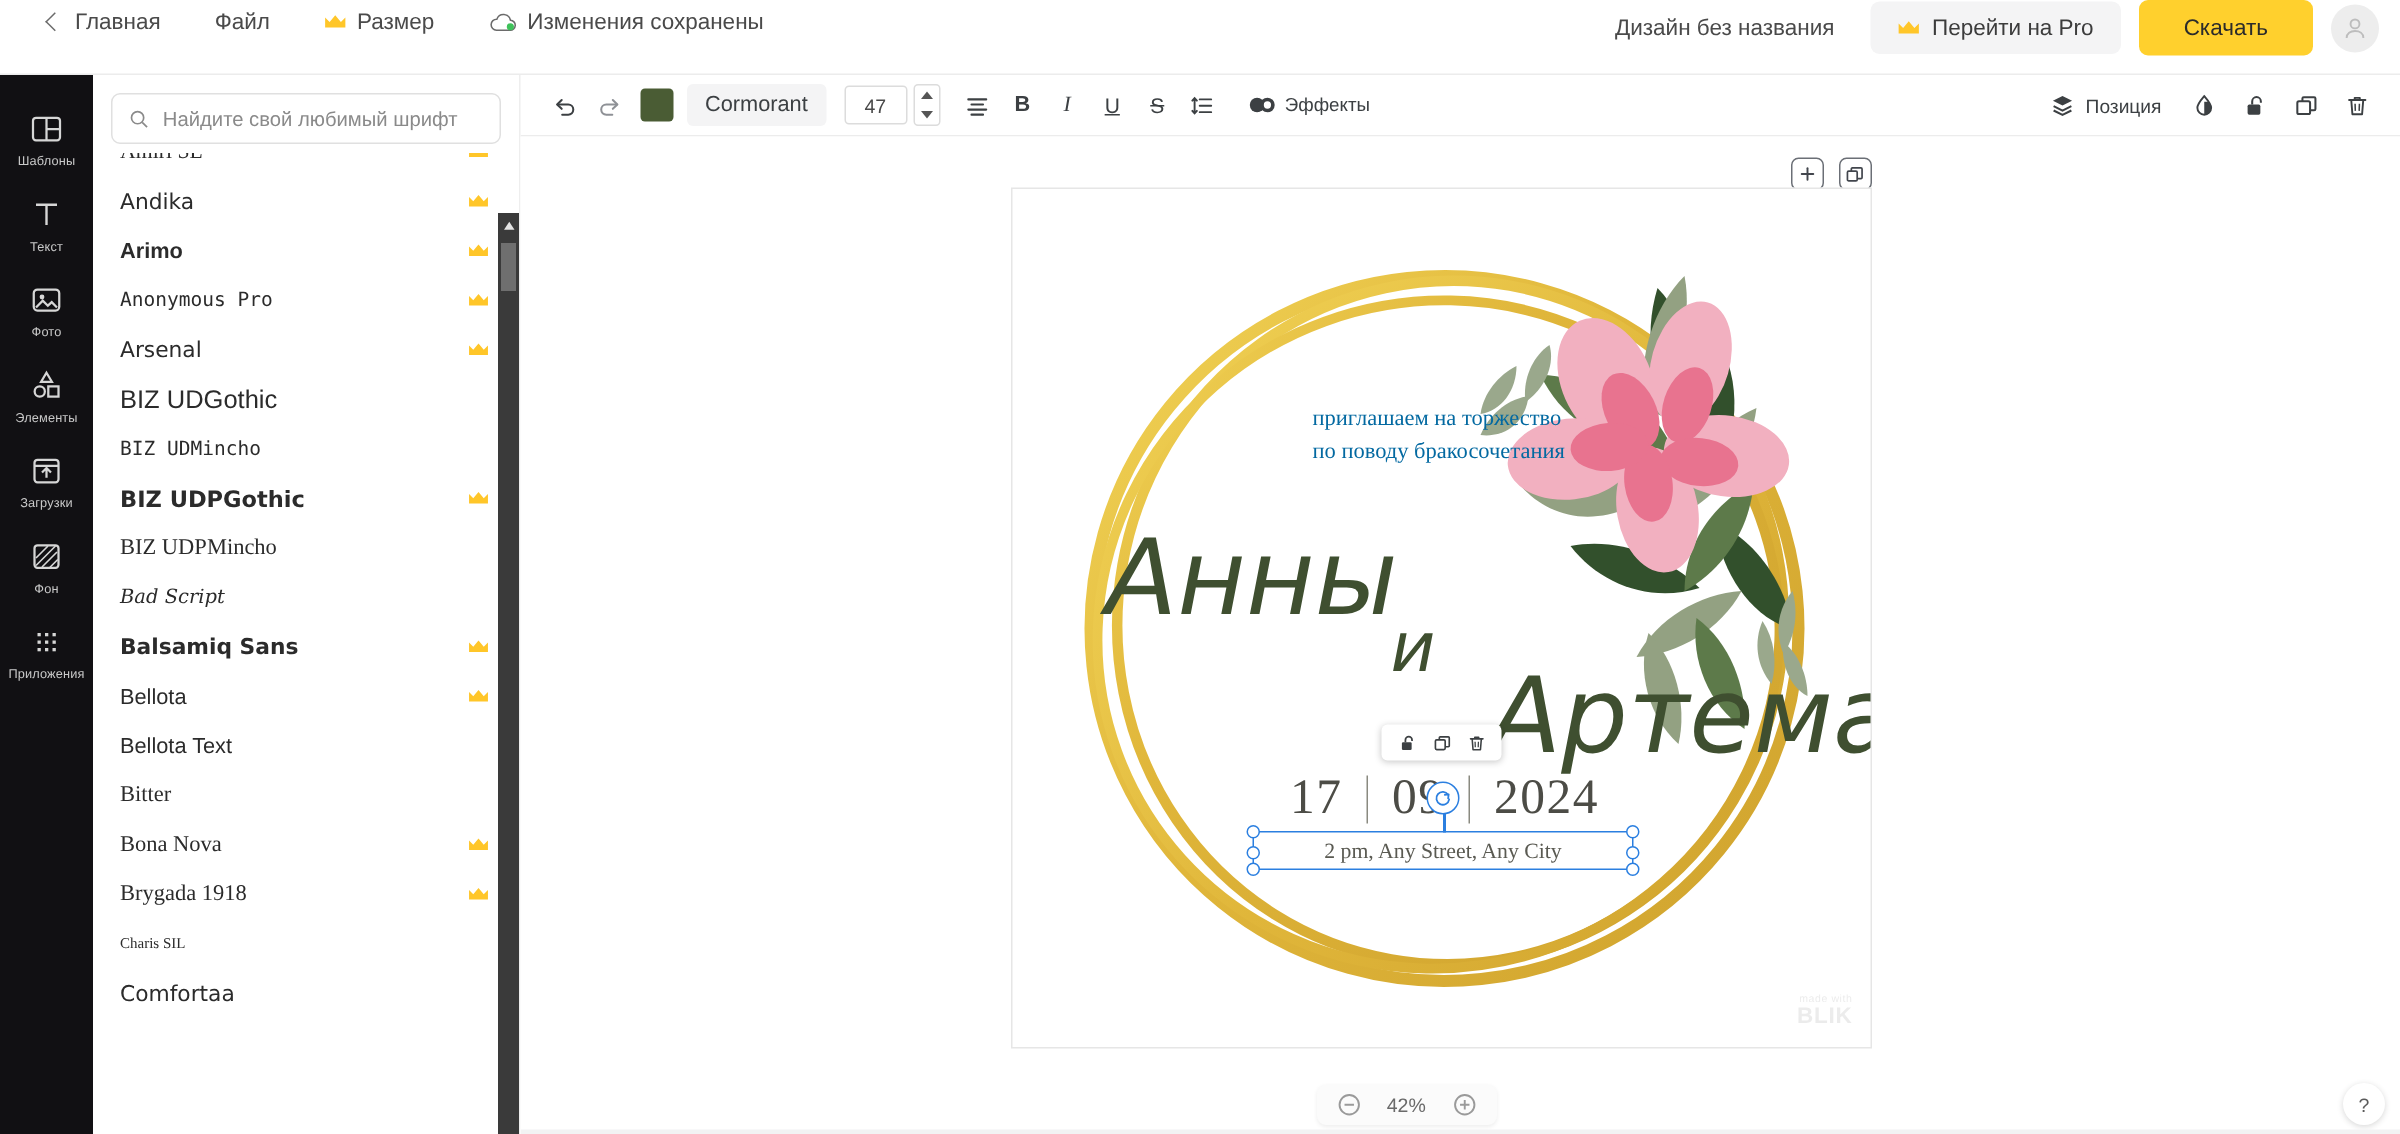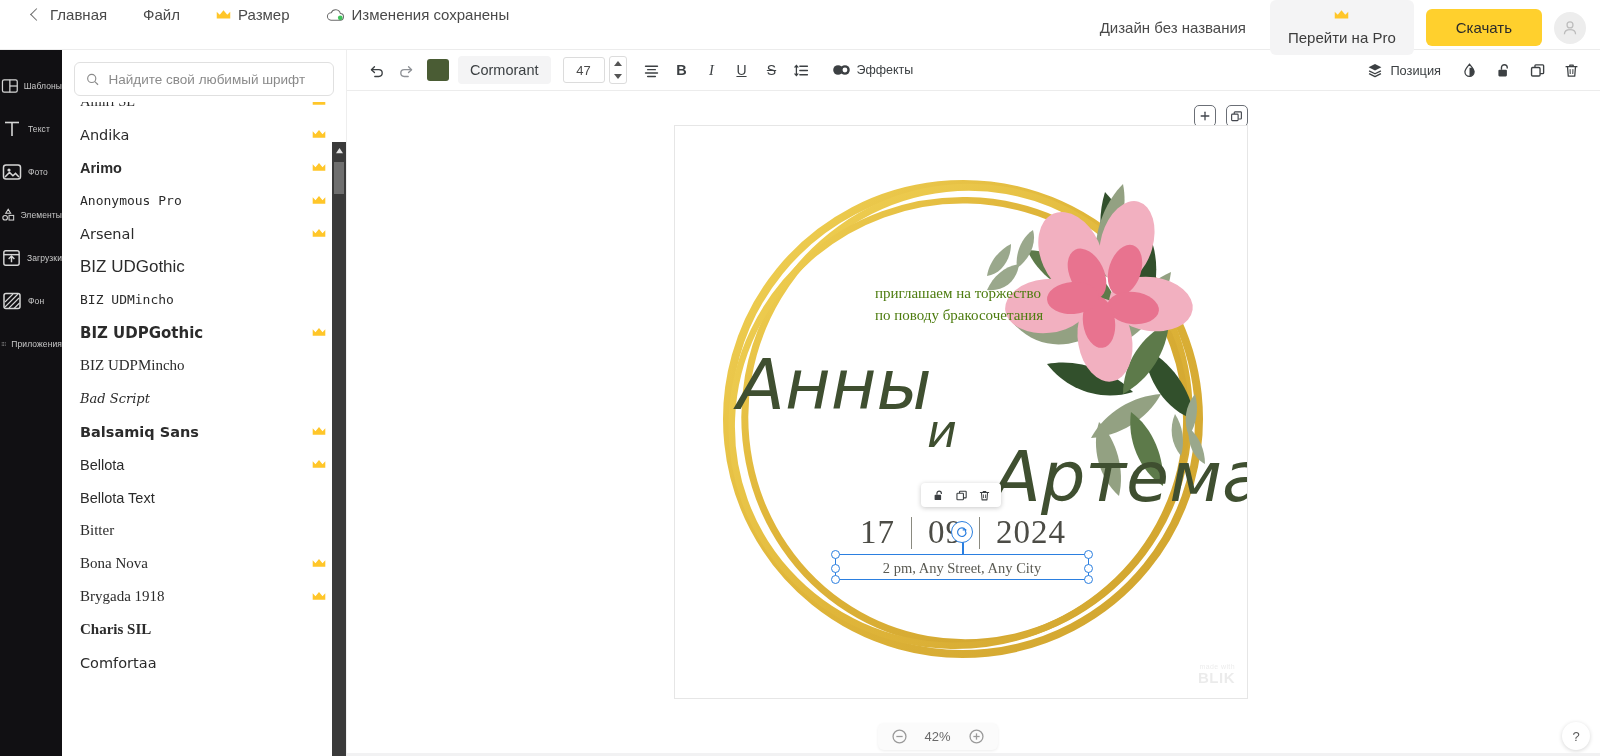--- a/index.html
+++ b/index.html
@@ -22,41 +22,41 @@
     font-size:15px; color:#4a4a4a; cursor:pointer; white-space:nowrap;
   }
   .chev { display:inline-block; width:9px; height:9px; border-left:1.6px solid #6b6b6b;
           border-bottom:1.6px solid #6b6b6b; transform:rotate(45deg); margin-right:2px; }
   .crown { width:15px; height:12px; display:inline-block; }
   .cloud-ic { width:19px; height:14px; display:inline-block; }
   .tb-right { margin-left:auto; display:flex; align-items:center; gap:12px; }
   .doc-title { font-size:15px; color:#4a4a4a; padding:4px 12px; cursor:text; }
   .pro-btn {
     display:flex; align-items:center; gap:8px; background:#f4f4f5;
-    border-radius:6px; padding:9px 18px; font-size:15px; color:#3c3c3c; cursor:pointer;flex-direction:column;
+    border-radius:6px; padding:9px 18px; font-size:15px; color:#3c3c3c; cursor:pointer;
   }
   .dl-btn {
     background:#ffd02d; border-radius:6px; padding:10px 30px;
     font-size:15px; color:#2b2b2b; cursor:pointer; font-weight:400;
   }
   .avatar {
     width:32px; height:32px; border-radius:50%; background:#ededed;
     display:flex; align-items:center; justify-content:center; cursor:pointer;
   }
 
   
   .body { flex:1; display:flex; min-height:0; position:relative; }
 
   
   .rail {
     width:62px; min-width:62px; background:#111013; display:flex;
     flex-direction:column; align-items:center; padding-top:14px; gap:0;
   }
   .rail-item {
-    width:62px; padding:10px 0 9px; display:flex; flex-direction:row;
+    width:62px; padding:10px 0 9px; display:flex; flex-direction:column;
     align-items:center; gap:4px; cursor:pointer; color:#cfcfcf;
   }
   .rail-label { font-size:8.5px; letter-spacing:.1px; color:#c9c9c9; }
   .rail-ic { width:24px; height:24px; display:block; }
 
   
   .panel {
     width:285px; min-width:285px; background:#fff; display:flex; flex-direction:column;
     border-right:1px solid #eee; position:relative;
   }
@@ -128,22 +128,22 @@
   .page {
     position:absolute; left:327px; top:34px; width:574px; height:574px;
     background:#fff; border:1px solid #e6e6e6; overflow:hidden;
   }
   .wm { position:absolute; right:12px; bottom:12px; opacity:.16; text-align:right;
         line-height:1.05; color:#888; }
   .wm1 { font-size:7px; letter-spacing:.4px; }
   .wm2 { font-size:15px; font-weight:bold; letter-spacing:.5px; }
 
   .c-invite {
-    position:absolute; left:200px; top:157px; width:300px;
-    font-family:"Liberation Serif", serif; font-size:15px; color:#4d7c0f; line-height:1.45;
+    position:absolute; left:200px; top:143px; width:300px;
+    font-family:"Liberation Serif", serif; font-size:15px; color:#0369a1; line-height:1.45;
   }
   .c-name1 { position:absolute; left:62px; top:218px; font-size:70px; color:#3f4f30;
              font-family:"DejaVu Sans", sans-serif; font-style:italic; font-weight:300; }
   .c-name2 { position:absolute; left:252px; top:278px; font-size:46px; color:#3f4f30;
              font-family:"DejaVu Sans", sans-serif; font-style:italic; font-weight:300; }
   .c-name3 { position:absolute; left:318px; top:310px; font-size:70px; color:#3f4f30;
              font-family:"DejaVu Sans", sans-serif; font-style:italic; font-weight:300; }
   .c-date {
     position:absolute; left:185px; top:388px; display:flex; align-items:center; gap:16px;
     font-family:"Liberation Serif", serif; font-size:33px; color:#4c4c46; letter-spacing:1px;
@@ -392,21 +392,21 @@
                 <path d="M1 3l4 4 5-6 5 6 4-4v9H1z" fill="#ffc629"></path>
               </svg>
           </div>
           <div class="font-row">
             <span style="font-family:'Liberation Serif',serif;font-size:15px;">Brygada 1918</span>
             <svg class="crown-sm" viewBox="0 0 20 15">
                 <path d="M1 3l4 4 5-6 5 6 4-4v9H1z" fill="#ffc629"></path>
               </svg>
           </div>
           <div class="font-row">
-            <span style="font-family:'Liberation Serif',serif;font-weight:bold;font-size:15px;">Charis SIL</span>
+            <span style="font-family:'Liberation Serif',serif;font-weight:normal;font-size:10px;">Charis SIL</span>
           </div>
           <div class="font-row">
             <span style="font-family:'DejaVu Sans',sans-serif;">Comfortaa</span>
           </div>
         </div>
 
         <div class="vsb">
           <div class="vsb-up">
             <svg width="9" height="7" viewBox="0 0 10 8">
               <path d="M5 1l4 6H1z" fill="#e3e3e3"></path>

